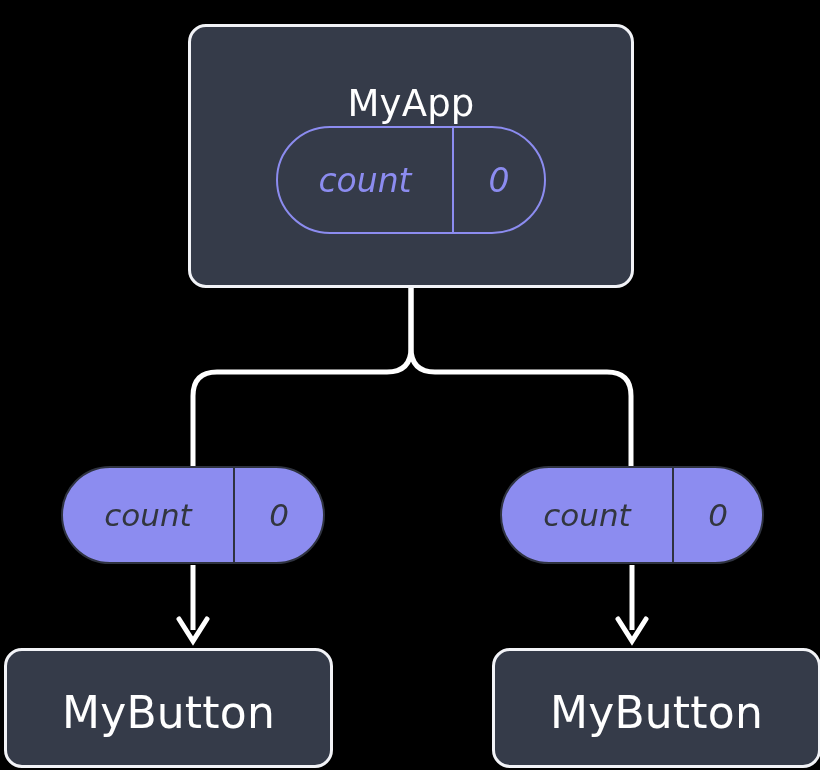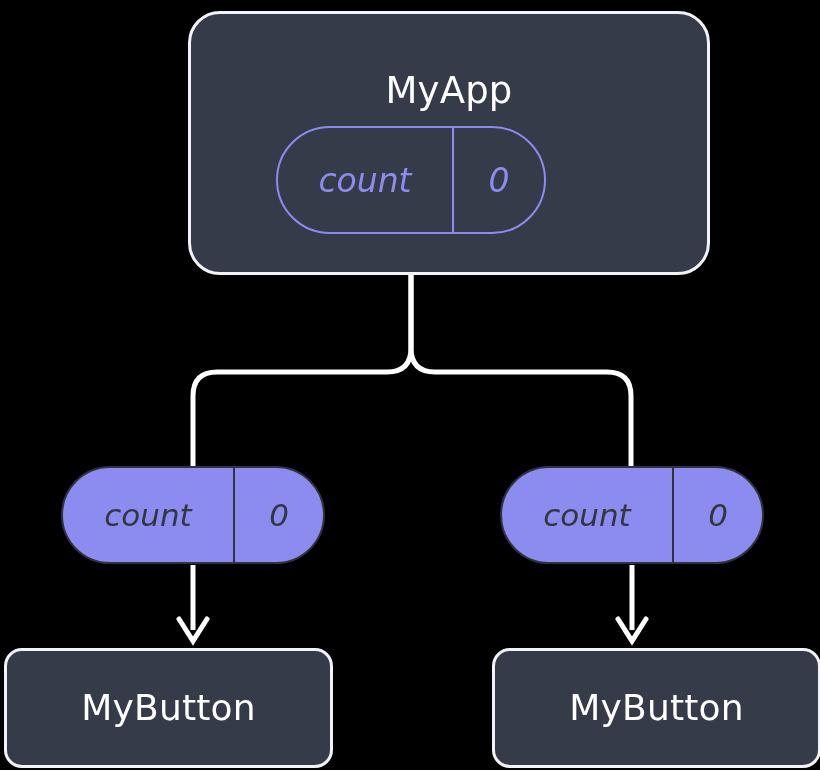--- a/index.html
+++ b/index.html
@@ -41,40 +41,39 @@
     right: 0;
     text-align: center;
     color: #ffffff;
     font-weight: 400;
     letter-spacing: 0.2px;
     white-space: nowrap;
   }
 
   #app-box {
     left: 188px;
-    top: 11px;
-    width: 522px;
+    top: 24px;
+    width: 446px;
     height: 264px;
-    border-radius: 32px;
   }
   #app-box .node-title {
     top: 55px;
     font-size: 37px;
   }
 
   .button-box {
     width: 329px;
     height: 120px;
     top: 648px;
   }
   #button-box-left  { left: 4px; }
   #button-box-right { left: 492px; }
   .button-box .node-title {
     top: 36px;
-    font-size: 36px;
+    font-size: 44px;
   }
 
   
   .pill {
     position: absolute;
     box-sizing: border-box;
     display: flex;
     align-items: stretch;
     border-radius: 999px;
     z-index: 4;

